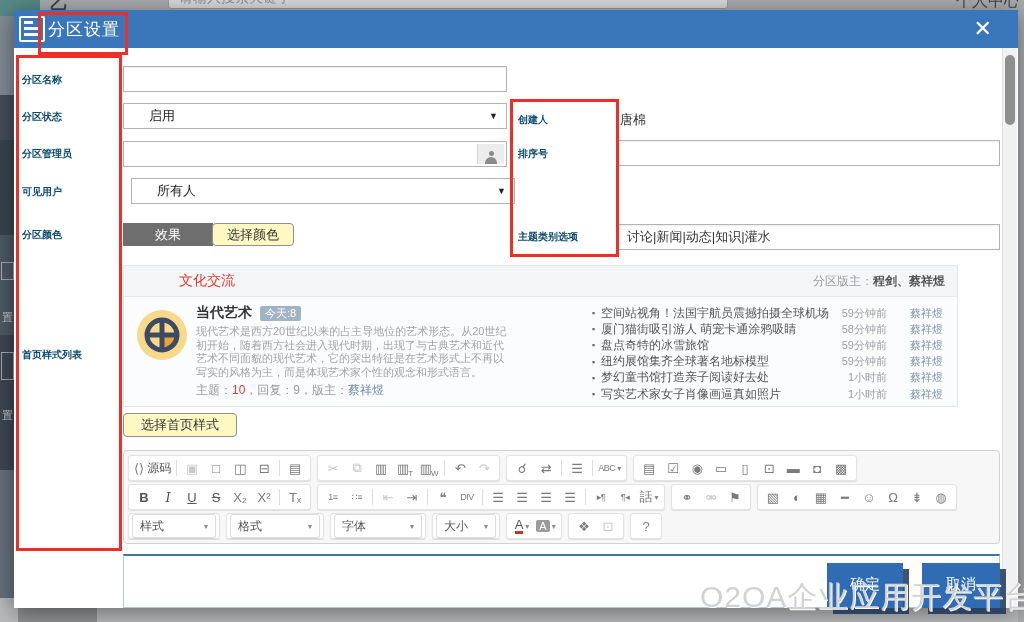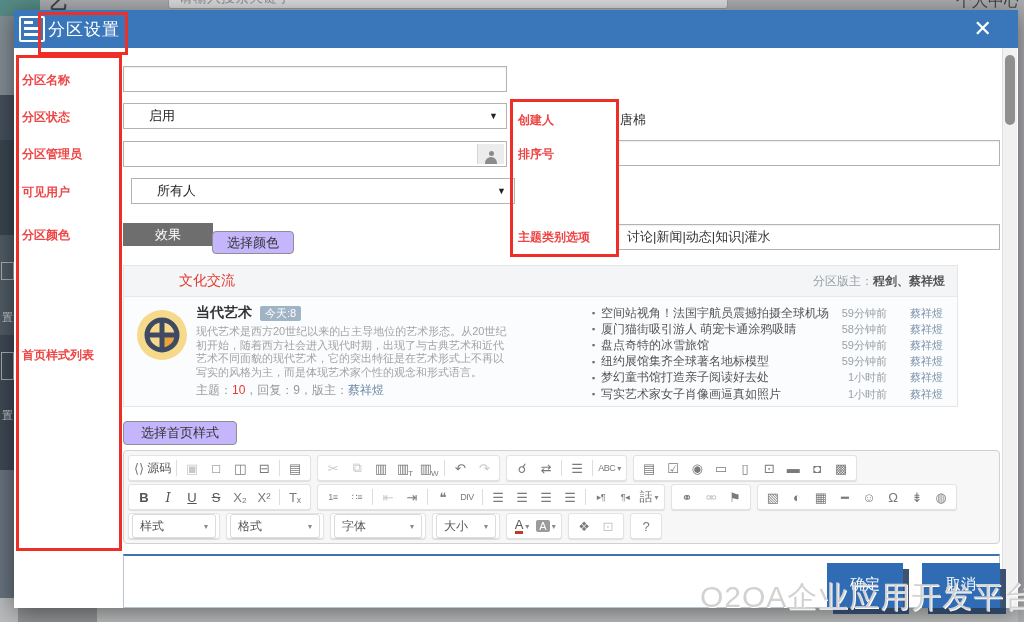--- a/index.html
+++ b/index.html
@@ -38,37 +38,37 @@
   .modal-title{position:absolute;left:34px;top:8px;color:#fff;font-size:17px;letter-spacing:1px;}
   .close-x{position:absolute;right:26px;top:6px;color:#fff;font-size:22px;cursor:pointer;}
 
   
   .hl{position:absolute;border:3px solid var(--c-red,#ee2f27);z-index:40;pointer-events:none;}
   .hl-title{left:38px;top:12px;width:84px;height:37px;}
   .hl-left{left:16px;top:55px;width:100px;height:490px;}
   .hl-right{left:510px;top:99px;width:103px;height:152px;}
 
   
-  .flabel{position:absolute;font-size:12px;font-weight:bold;color:#ef4444;line-height:26px;}
+  .flabel{position:absolute;font-size:10px;font-weight:bold;color:#0c4a6e;line-height:26px;}
   .finput{position:absolute;height:26px;border:1px solid #b3b3b3;background:#fff;box-sizing:border-box;
           font-family:inherit;font-size:13px;color:#333;padding:0 8px;box-shadow:inset 0 1px 2px rgba(0,0,0,.07);}
   .fselect{position:absolute;height:26px;border:1px solid #b3b3b3;background:#fff;box-sizing:border-box;
            font-size:13px;color:#222;line-height:24px;padding:0 25px;}
   .fselect .arr{position:absolute;right:8px;top:0;font-size:9px;color:#222;line-height:25px;}
   .manager-wrap{position:absolute;left:109px;top:131px;width:384px;height:26px;border:1px solid #b3b3b3;
                 background:#fff;box-sizing:border-box;}
   .person-btn{position:absolute;right:2px;top:2px;width:26px;height:20px;background:#ececec;
               border-left:1px solid #d6d6d6;display:flex;align-items:flex-end;justify-content:center;cursor:pointer;}
   .person{position:relative;width:12px;height:13px;}
   .person::before{content:"";position:absolute;left:3.5px;top:0;width:5px;height:5px;border-radius:50%;background:#8b8b8b;}
   .person::after{content:"";position:absolute;left:0;top:6px;width:12px;height:7px;border-radius:6px 6px 0 0;background:#8b8b8b;}
   .btn-effect{position:absolute;left:109px;top:213px;width:90px;height:23px;background:var(--c-gray-btn,#6e6e6e);
               color:#fff;font-size:13px;text-align:center;line-height:23px;cursor:pointer;}
-  .btn-outline{position:absolute;border:1px solid #8f8f8f;border-radius:4px;background:#c4b5fd;color:#333;
-               font-size:13px;text-align:center;cursor:pointer;box-sizing:border-box;margin-top:8px;}
+  .btn-outline{position:absolute;border:1px solid #8f8f8f;border-radius:4px;background:#fef9c3;color:#333;
+               font-size:13px;text-align:center;cursor:pointer;box-sizing:border-box;}
   .btn-choosecolor{left:198px;top:213px;width:82px;height:23px;line-height:21px;}
   .btn-choosestyle{left:109px;top:403px;width:114px;height:24px;line-height:22px;}
   .creator-val{position:absolute;left:606px;top:97px;font-size:13px;color:#333;line-height:26px;}
 
   
   .panel{position:absolute;left:109px;top:255px;width:835px;height:142px;border:1px solid #e4e6e8;
          box-sizing:border-box;background:#fbfcfe;}
   .panel-head{height:30px;background:#f4f5f7;border-bottom:1px solid #e8e8e8;display:flex;
               align-items:center;justify-content:space-between;padding:0 12px;}
   .panel-title{font-size:14px;font-weight:normal;color:var(--c-sec-red,#e4392f);margin-left:43px;}

